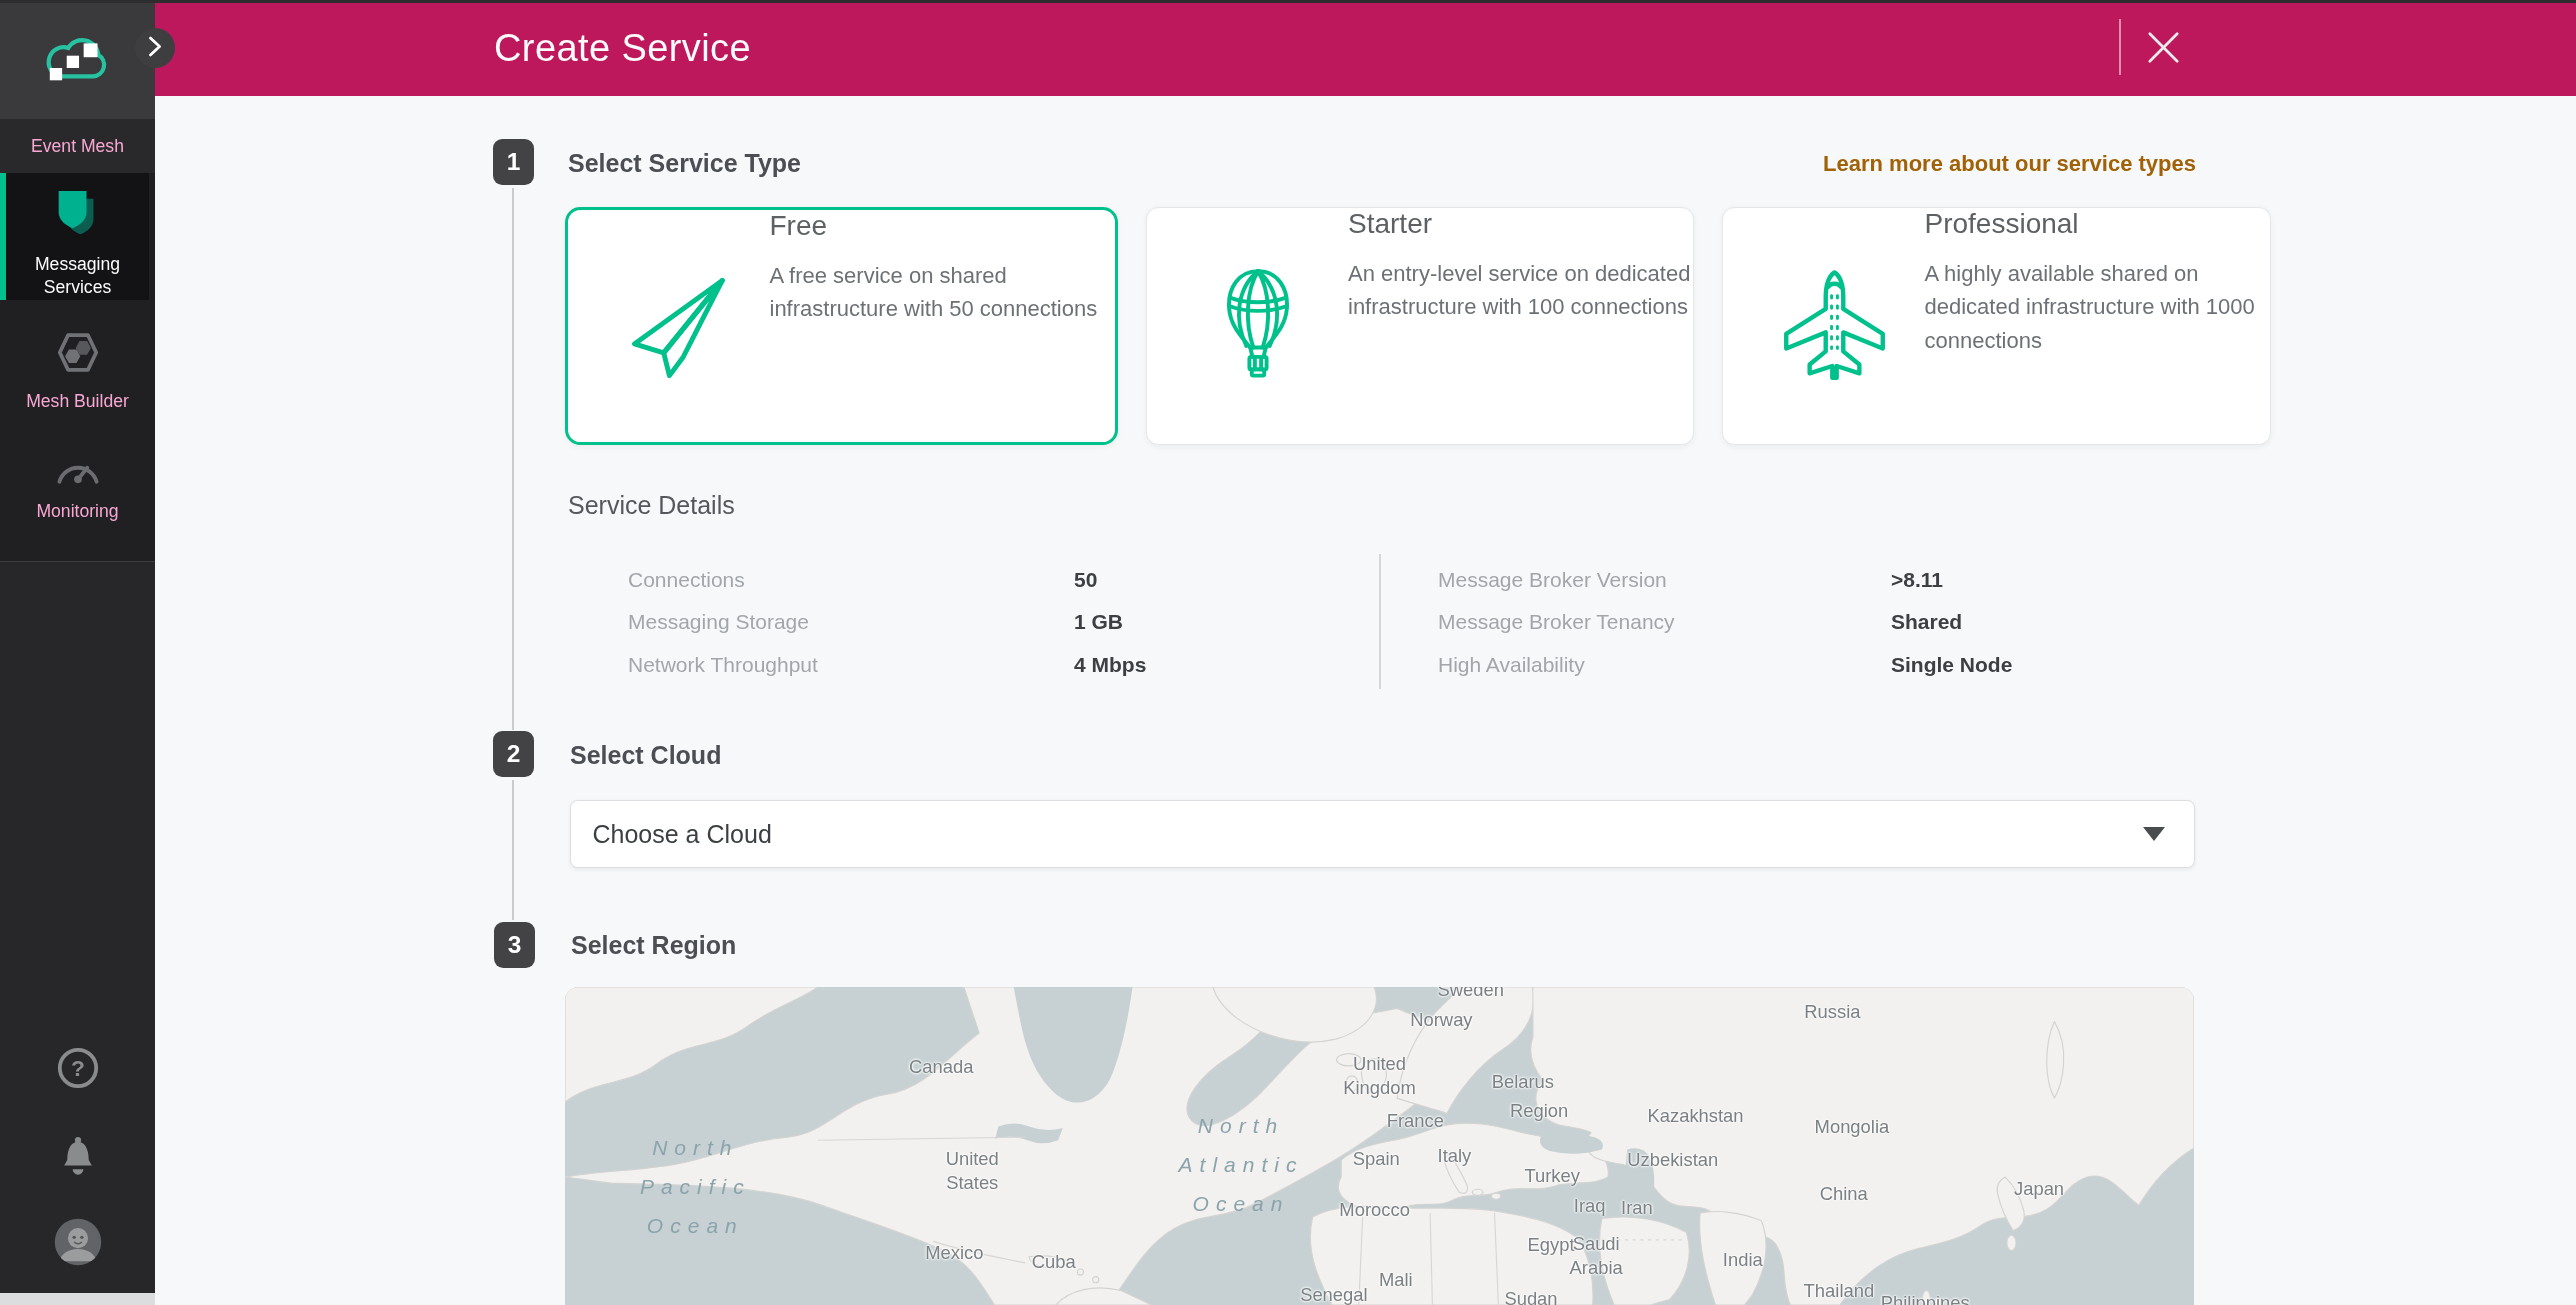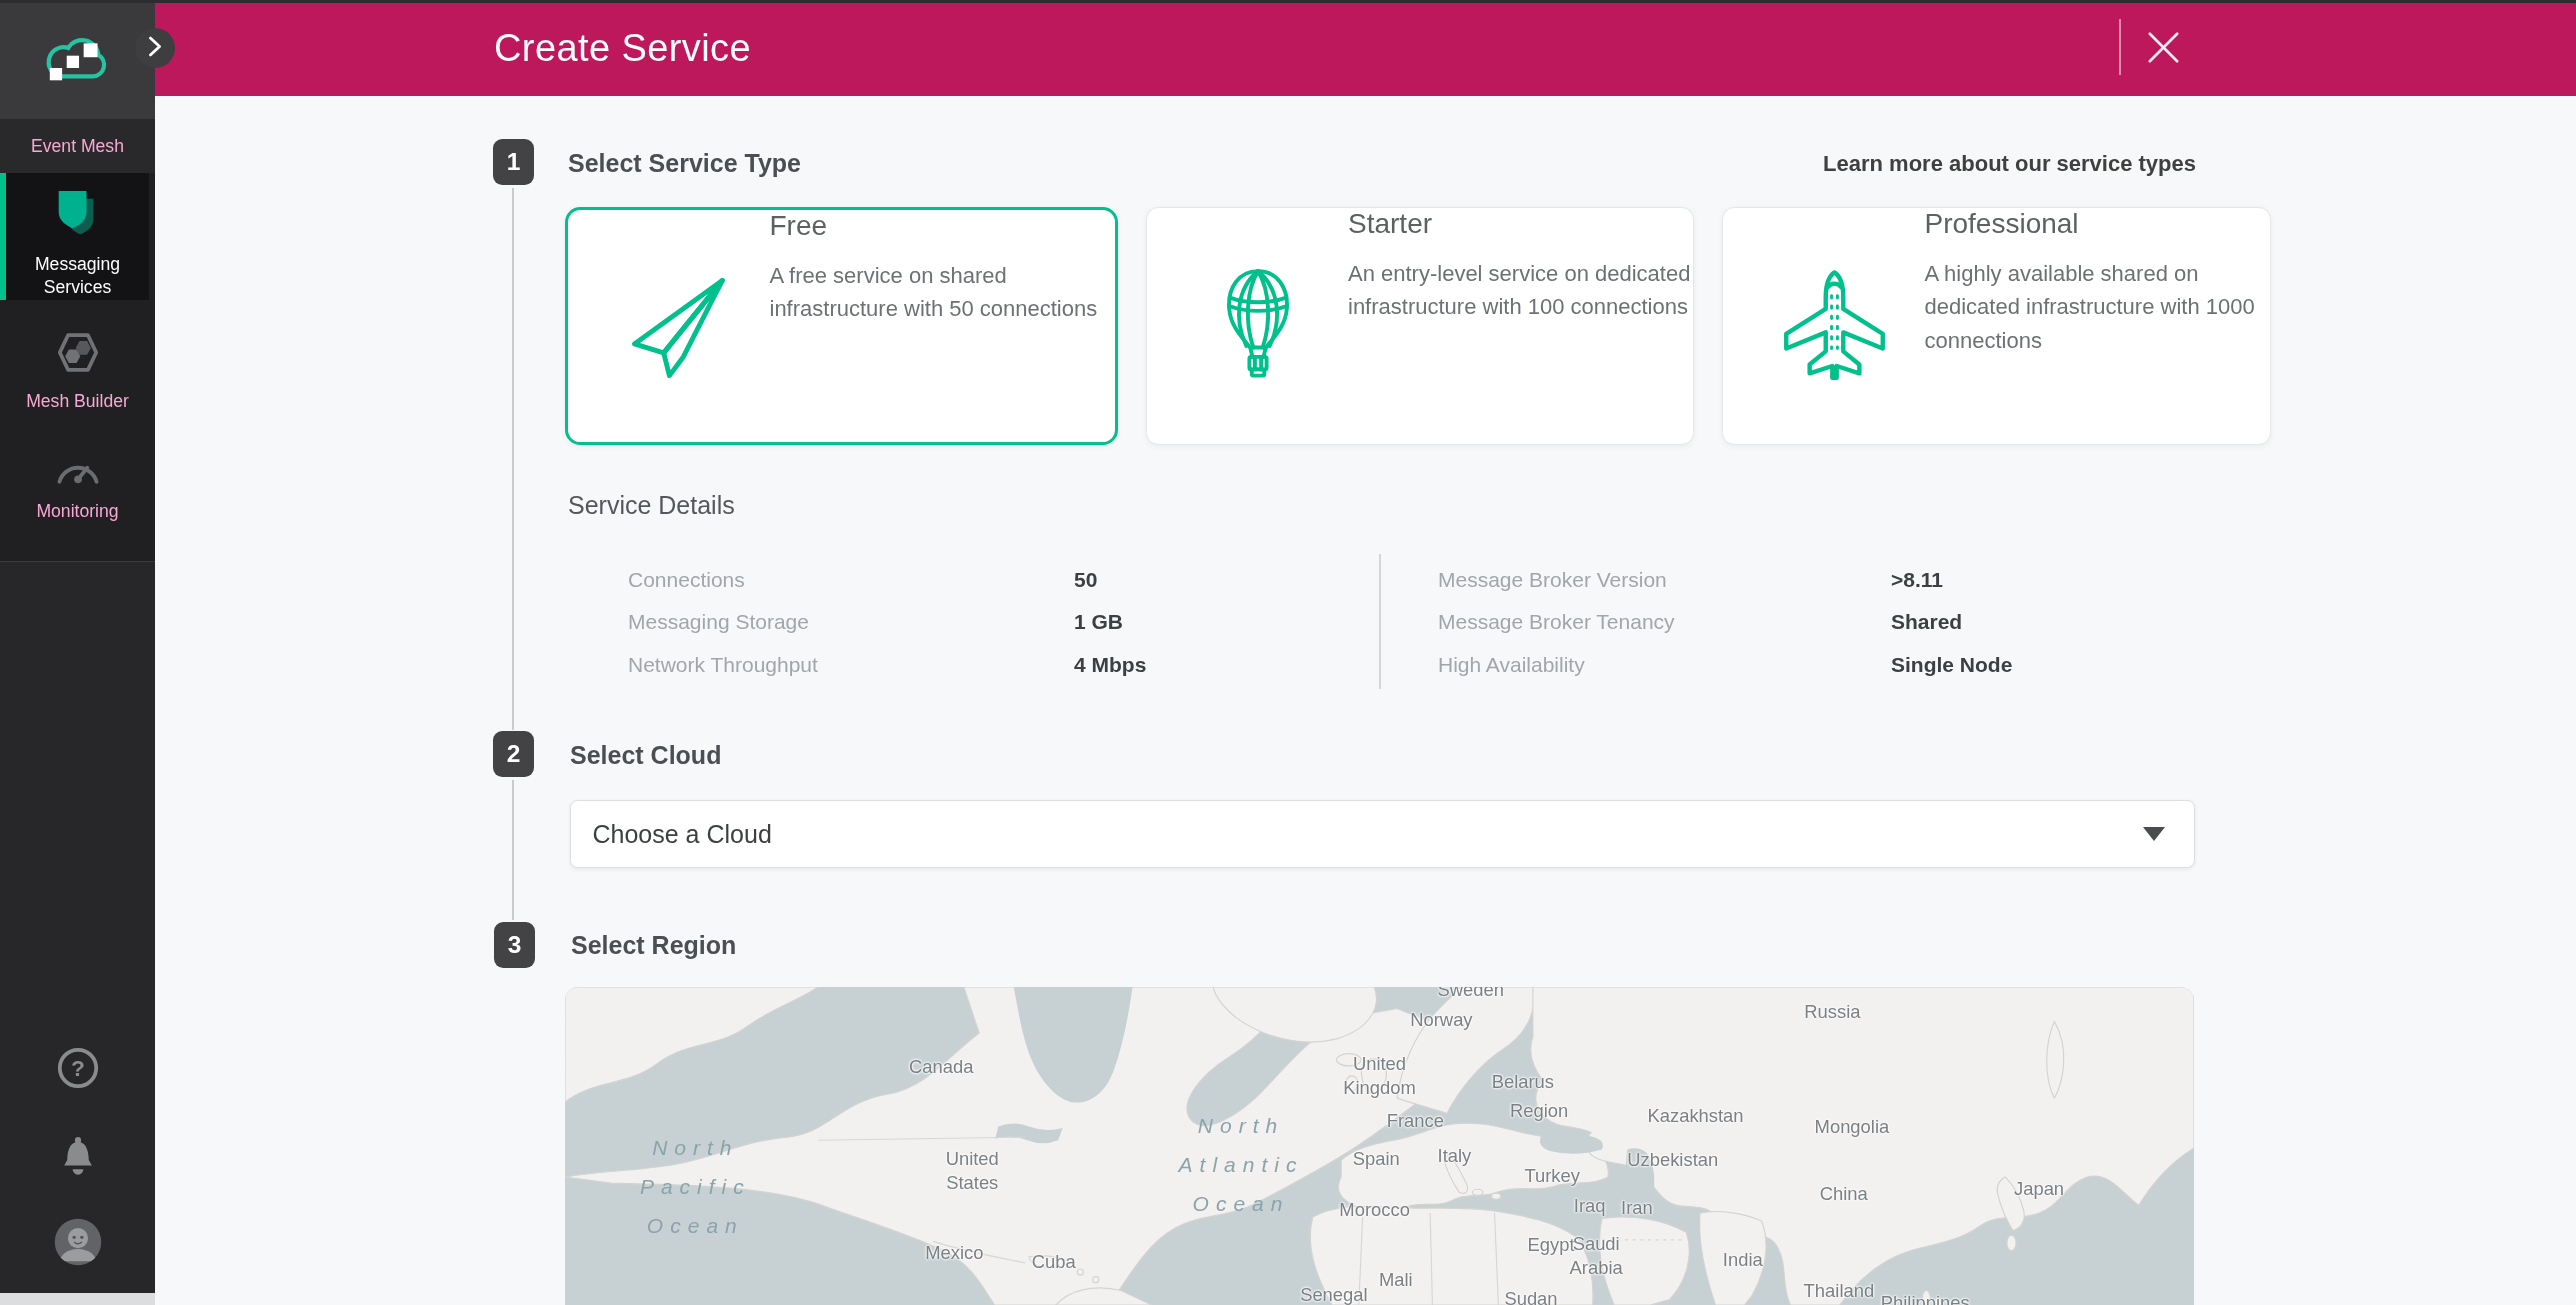--- a/index.html
+++ b/index.html
@@ -37,21 +37,21 @@
   .chevron-btn{position:absolute;left:135px;top:28px;width:40px;height:40px;border-radius:50%;
                background:#3e3e41;z-index:55;display:flex;align-items:center;justify-content:center;cursor:pointer;}
   
   .step-badge{position:absolute;width:41px;height:46px;border-radius:9.2px;background:#434345;color:#fff;
               font-size:24.5px;font-weight:bold;display:flex;align-items:center;justify-content:center;}
   .badge-1{left:493px;top:139px;} .badge-2{left:493px;top:731px;} .badge-3{left:494px;top:922px;}
   .connector{position:absolute;left:512px;width:2.3px;background:#c9cbcd;}
   .conn-1{top:188px;height:542px;} .conn-2{top:780px;height:140px;}
   .section-title{position:absolute;font-size:25px;font-weight:bold;color:#4b4e52;}
   .title-1{left:568px;top:149px;} .title-2{left:570px;top:741px;} .title-3{left:571px;top:931px;}
-  .learn-link{position:absolute;top:151px;right:380px;font-size:22px;font-weight:bold;color:#404040;
+  .learn-link{position:absolute;top:151px;right:380px;font-size:22px;font-weight:bold;color:#a16207;
               cursor:pointer;text-decoration:none;}
   
   .cards{position:absolute;left:565px;top:207px;width:1629px;height:238px;display:flex;gap:28px;}
   .card{flex:1;background:#fff;border:1.5px solid #e4e6e9;border-radius:12.3px;
         box-shadow:0 1.5px 6.1px rgba(0,0,0,0.05);display:flex;align-items:center;cursor:pointer;box-sizing:border-box;}
   .card.selected{border:3.1px solid #00c08b;border-radius:15.3px;}
   .card-icon{width:180px;padding-left:21.5px;display:flex;justify-content:center;flex-shrink:0;}
   .card-text{align-self:flex-start;width:345px;}
   .card-title{font-size:28px;color:#5d6164;}
   .card-desc{margin-top:17px;font-size:22px;line-height:1.52;color:#6d7175;}

